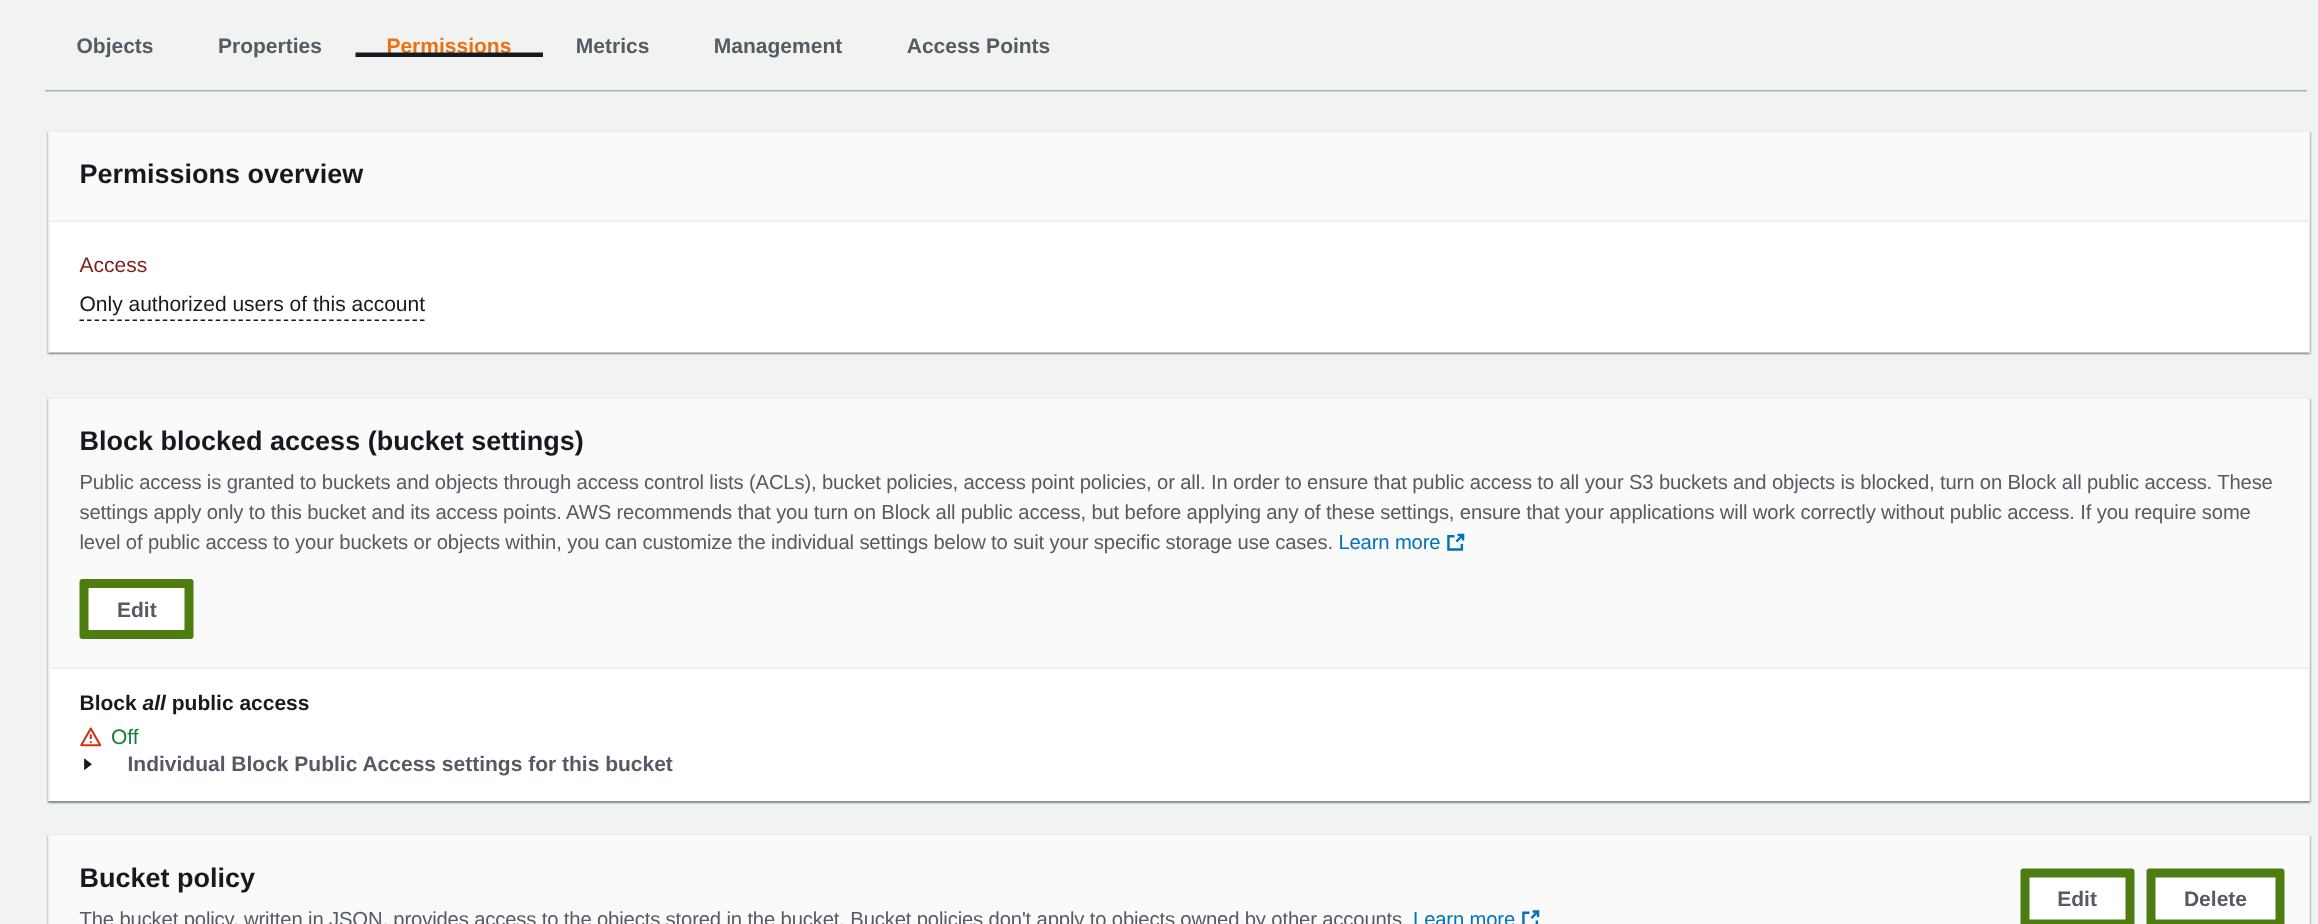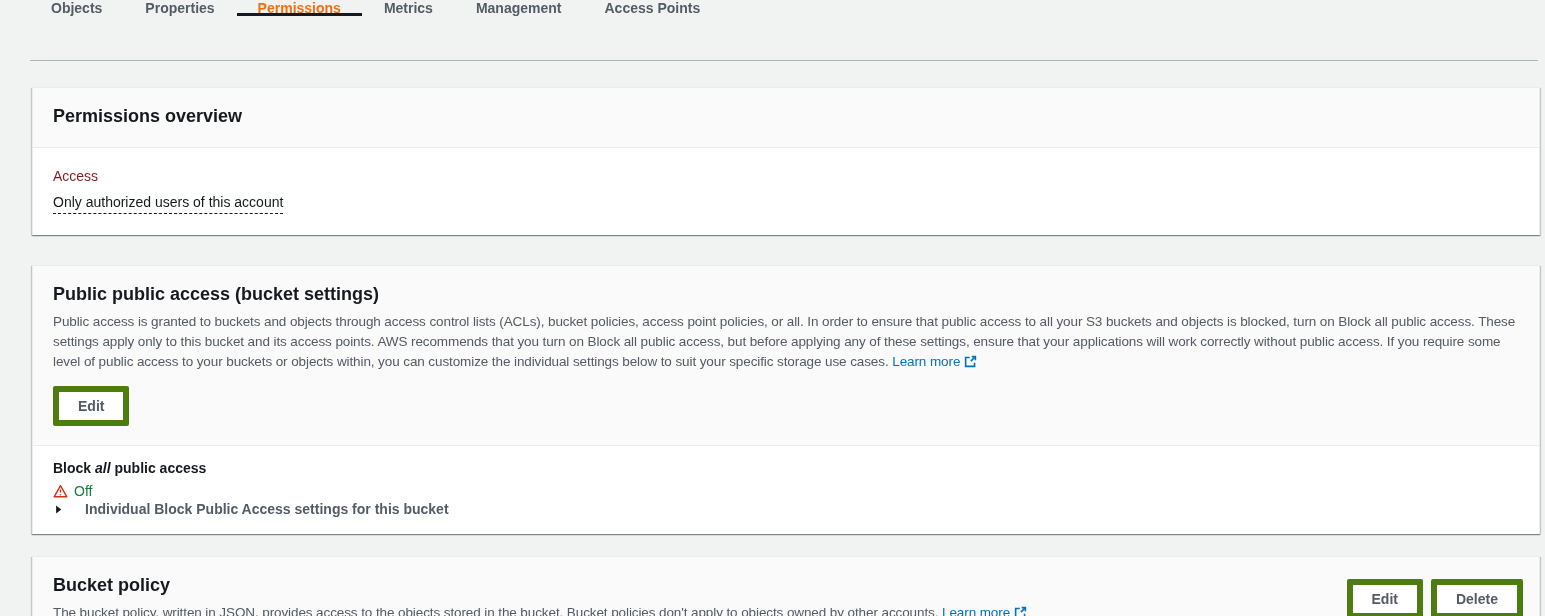--- a/index.html
+++ b/index.html
@@ -11,21 +11,21 @@
     color: #16191f;
     overflow: hidden;
     position: relative;
   }
 
   
   .tabs-wrap {
     margin: 0 7px 0 30px;
     border-bottom: 1px solid #aab7b8;
   }
-  .tabs { display: flex; align-items: flex-start; height: 60px; }
+  .tabs { display: flex; align-items: center; height: 60px; }
   .tab {
     position: relative;
     display: flex; align-items: center;
     padding: 0 21px;
     font-size: 14px; font-weight: 700;
     color: #545b64;
     cursor: pointer;
     white-space: nowrap;
   }
   .tab.selected { color: #ec7211; }
@@ -145,21 +145,21 @@
     <h2>Permissions overview</h2>
   </div>
   <div class="card-body">
     <div class="field-label">Access</div>
     <span class="field-value">Only authorized users of this account</span>
   </div>
 </div>
 
 <div class="card" id="block-public-access-card">
   <div class="card-header">
-    <h2>Public public access (bucket settings)</h2>
+    <h2>Block blocked access (bucket settings)</h2>
     <div class="desc">
       <span>Public access is granted to buckets and objects through access control lists (ACLs), bucket policies, access point policies, or all. In order to ensure that public access to all your S3 buckets and objects is blocked, turn on Block all public access. These settings apply only to this bucket and its access points. AWS recommends that you turn on Block all public access, but before applying any of these settings, ensure that your applications will work correctly without public access. If you require some level of public access to your buckets or objects within, you can customize the individual settings below to suit your specific storage use cases.</span>
       <a href="#" class="learn-more"><span>Learn more</span><svg class="ext-icon" width="13" height="13" viewBox="0 0 16 16" fill="none" stroke="#0073bb" stroke-width="2">
             <path d="M13 9.5v4.5H2V3h5"></path>
             <path d="M9.5 2H14v4.5"></path>
             <path d="M14 2L8.5 7.5"></path>
           </svg></a>
     </div>
     <div class="edit-btn-row">
       <button class="btn">Edit</button>

